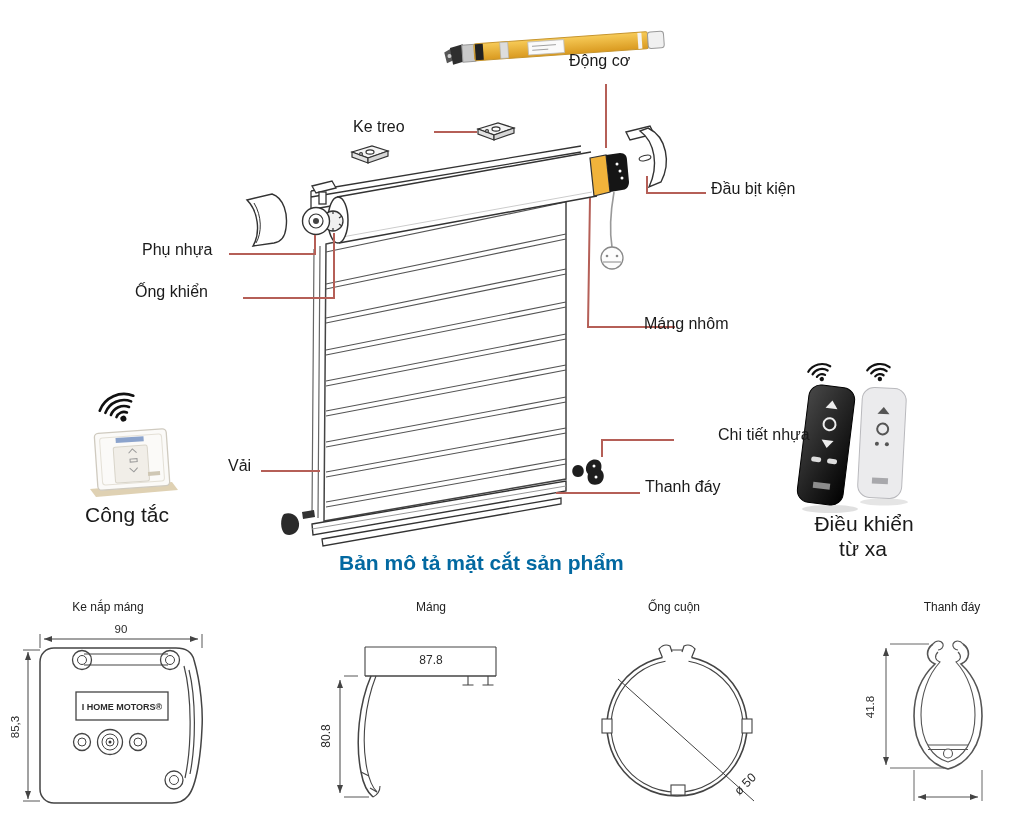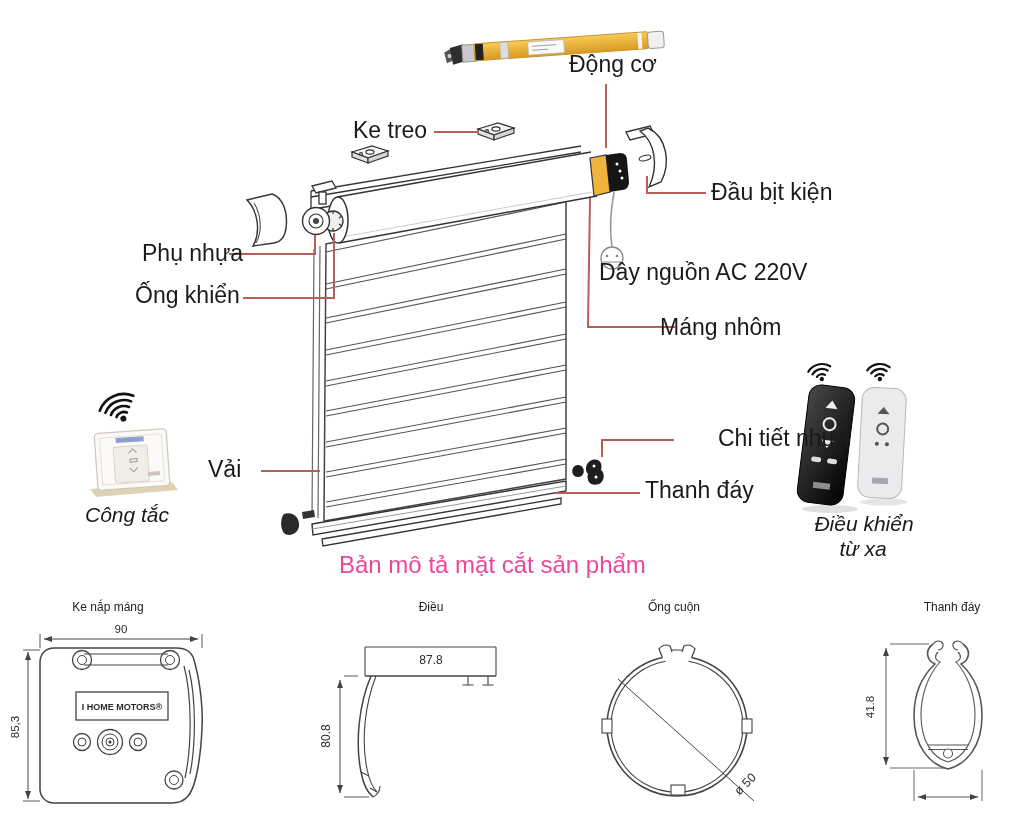--- a/index.html
+++ b/index.html
@@ -2,23 +2,23 @@
 <html><head>
 <meta charset="utf-8">
 <style>
   html,body{margin:0;padding:0;background:#ffffff;}
   .canvas{
     position:relative;width:1024px;height:821px;background:#fff;
     font-family:"Liberation Sans",sans-serif;overflow:hidden;
   }
   svg{position:absolute;left:0;top:0;}
   svg text{font-family:"Liberation Sans",sans-serif;fill:#2b2b2b;}
-  .lbl{position:absolute;font-size:23px;color:#1a1a1a;white-space:nowrap;line-height:1.1;}
-  .lbl.dev{font-size:21px;font-style:italic;}
-  .main-title{position:absolute;left:339px;top:551px;font-size:24px;font-weight:normal;color:#ec4899;white-space:nowrap;}
+  .lbl{position:absolute;font-size:16px;color:#1a1a1a;white-space:nowrap;line-height:1.1;}
+  .lbl.dev{font-size:21px;}
+  .main-title{position:absolute;left:339px;top:551px;font-size:21px;font-weight:bold;color:#0369a1;white-space:nowrap;}
   .sec-title{position:absolute;font-size:12px;color:#222;white-space:nowrap;transform:translateX(-50%);}
   .ctr{transform:translateX(-50%);}
 </style>
 </head>
 <body>
 
 <div class="canvas">
 
 <svg width="1024" height="821" viewBox="0 0 1024 821">
   <defs>
@@ -272,30 +272,29 @@
     <path class="dim" d="M918,797 L978,797" stroke-width="1" marker-start="url(#arr)" marker-end="url(#arr)"></path>
     <path d="M914,770 L914,801 M982,770 L982,801" stroke-width="0.9"></path>
   </g>
 </svg>
 
 <div class="lbl" style="left:569px;top:52px">Động cơ</div>
 <div class="lbl" style="left:353px;top:118px">Ke treo</div>
 <div class="lbl" style="left:142px;top:241px">Phụ nhựa</div>
 <div class="lbl" style="left:135px;top:283px">Ống khiển</div>
 <div class="lbl" style="left:711px;top:180px">Đầu bịt kiện</div>
-<div class="lbl" style="left:599px;top:260px">Dây nguồn AC 220V</div>
-<div class="lbl" style="left:660px;top:315px">Máng nhôm</div>
+<div class="lbl" style="left:644px;top:315px">Máng nhôm</div>
 <div class="lbl" style="left:718px;top:426px">Chi tiết nhựa</div>
 <div class="lbl" style="left:645px;top:478px">Thanh đáy</div>
-<div class="lbl" style="left:208px;top:457px">Vải</div>
+<div class="lbl" style="left:228px;top:457px">Vải</div>
 
 <div class="lbl dev" style="left:85px;top:503px">Công tắc</div>
 <div class="lbl dev ctr" style="left:864px;top:512px">Điều khiển</div>
 <div class="lbl dev ctr" style="left:863px;top:537px">từ xa</div>
 
 <div class="main-title">Bản mô tả mặt cắt sản phẩm</div>
 
 <div class="sec-title" style="left:108px;top:600px">Ke nắp máng</div>
-<div class="sec-title" style="left:431px;top:600px">Điều</div>
+<div class="sec-title" style="left:431px;top:600px">Máng</div>
 <div class="sec-title" style="left:674px;top:600px">Ống cuộn</div>
 <div class="sec-title" style="left:952px;top:600px">Thanh đáy</div>
 
 </div>
 
 </body></html>

